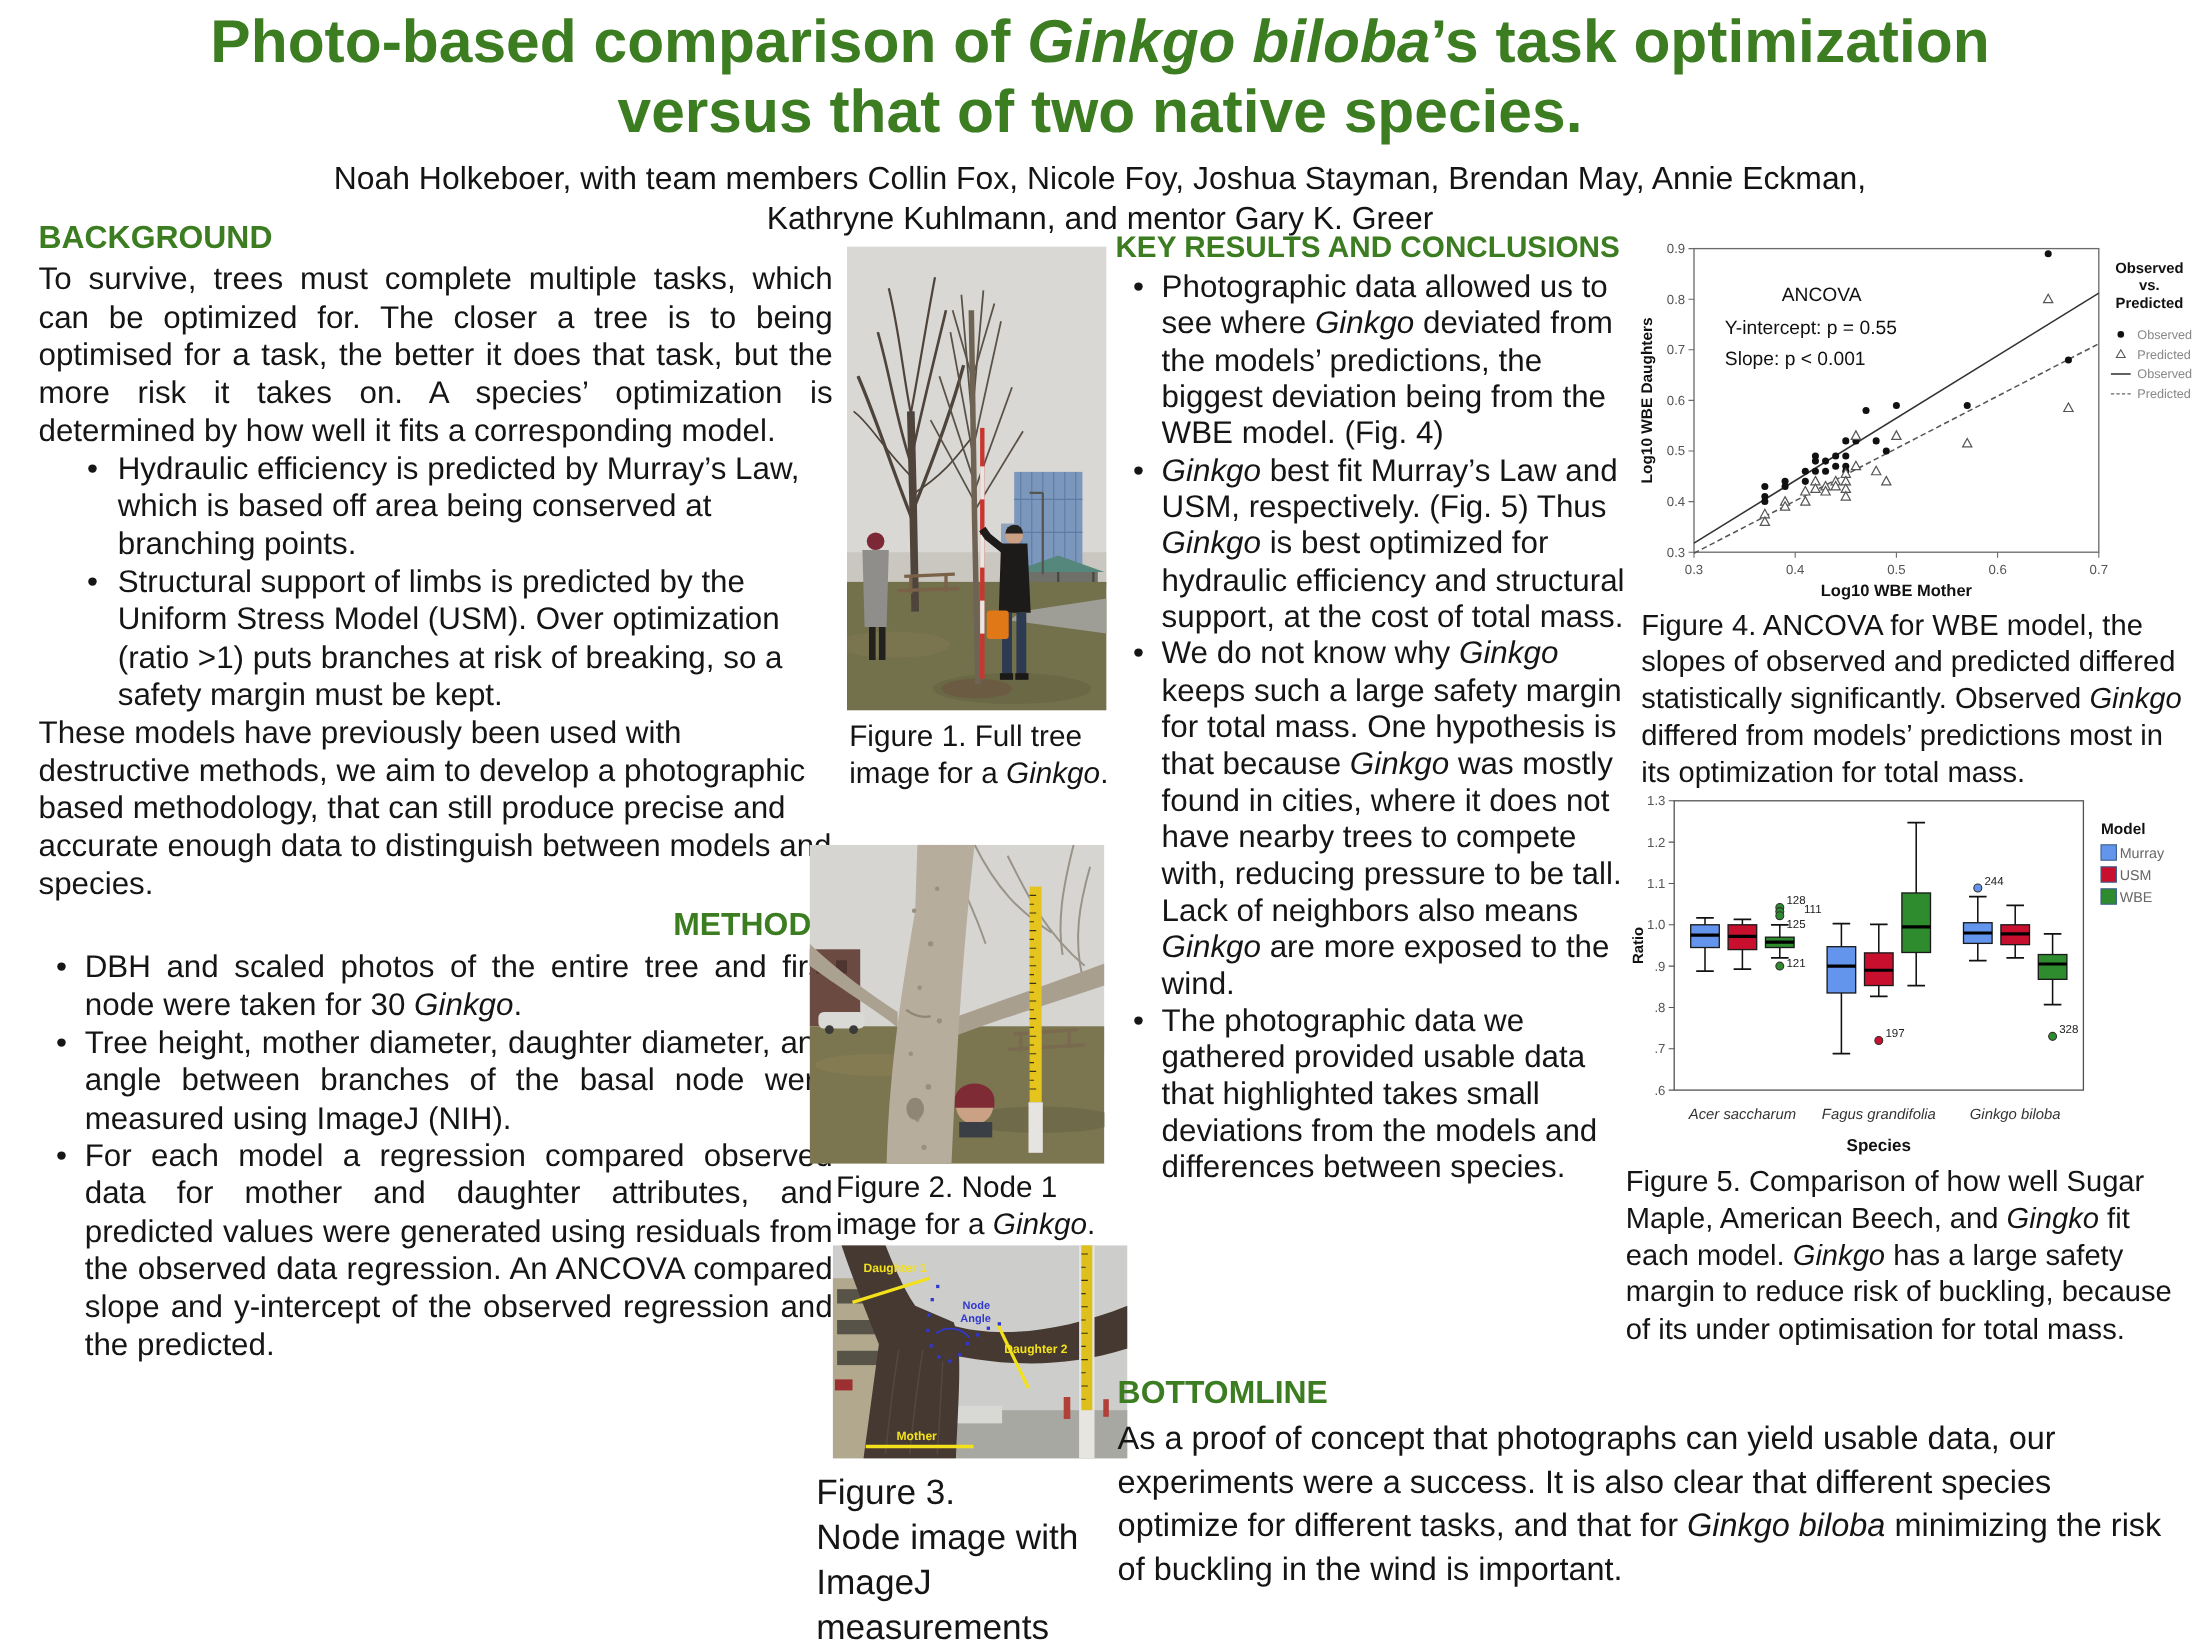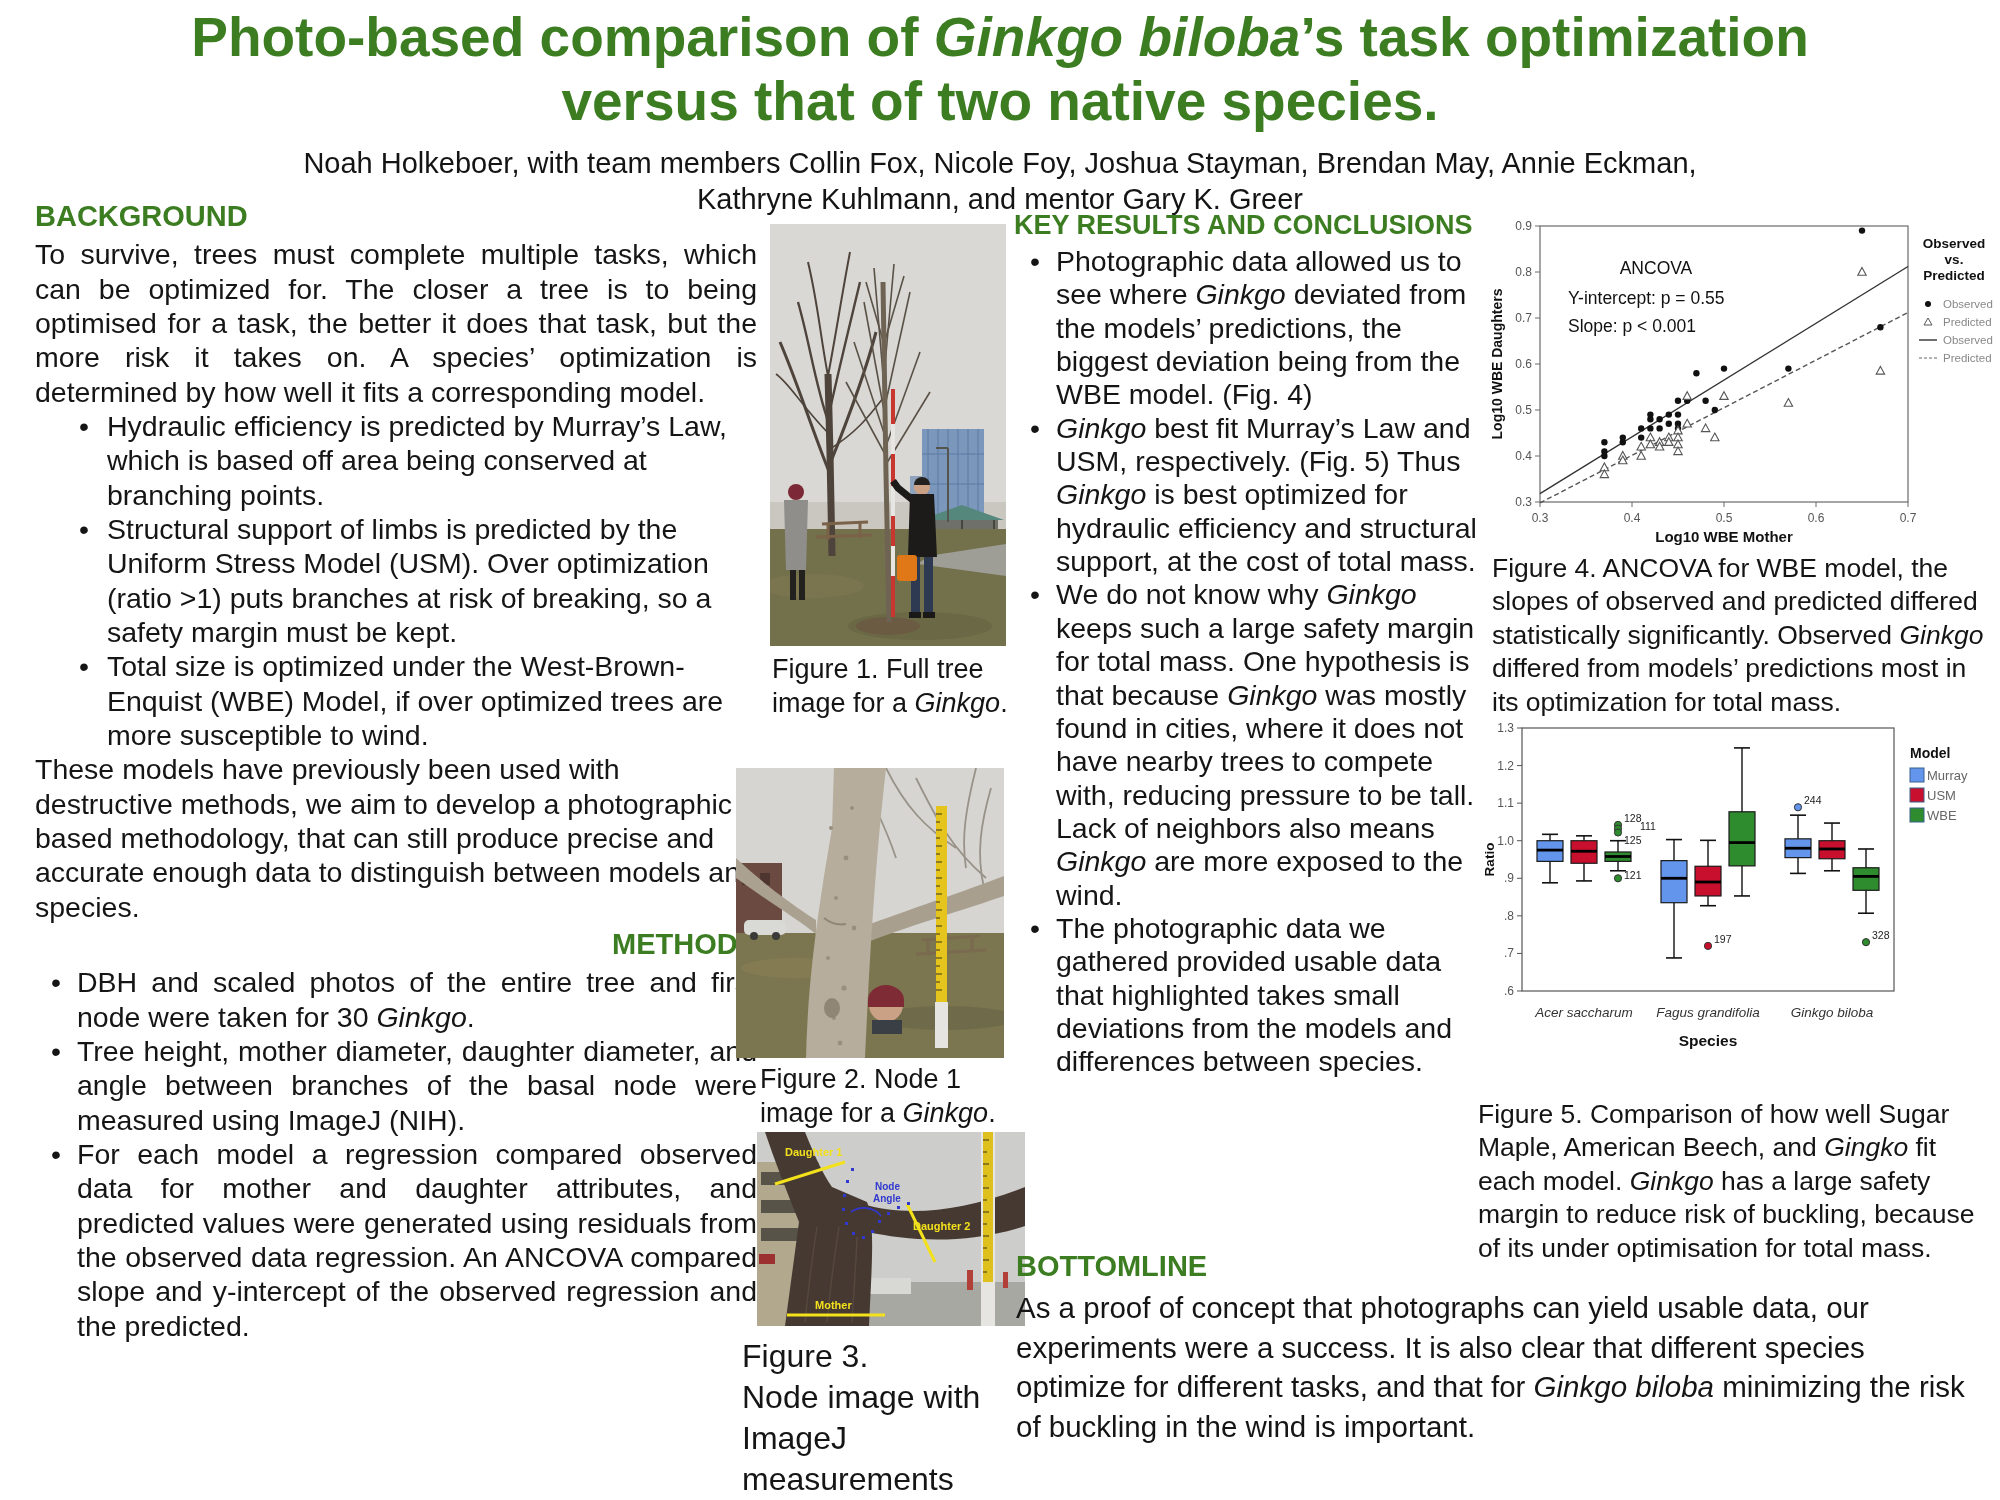--- a/index.html
+++ b/index.html
@@ -43,23 +43,20 @@
   <div class="abs authors">Noah Holkeboer, with team members Collin Fox, Nicole Foy, Joshua Stayman, Brendan May, Annie Eckman, Kathryne Kuhlmann, and mentor Gary K. Greer</div>
 
   <div class="abs col-left">
     <h2 class="sec">BACKGROUND</h2>
     <p class="body just"><span>To survive, trees must complete multiple tasks, which can be optimized for. The closer a tree is to being optimised for a task, the better it does that task, but the more risk it takes on. A species’ optimization is determined by how well it fits a corresponding model.</span></p>
     <div class="li ind">
         <span class="t"><span>Hydraulic efficiency is predicted by Murray’s Law, which is based off area being conserved at branching points.</span></span>
       </div>
     <div class="li ind">
         <span class="t"><span>Structural support of limbs is predicted by the Uniform Stress Model (USM). Over optimization (ratio &gt;1) puts branches at risk of breaking, so a safety margin must be kept.</span></span>
-      </div>
-    <div class="li ind">
-        <span class="t"><span>Total size is optimized under the West-Brown-Enquist (WBE) Model, if over optimized trees are more susceptible to wind.</span></span>
       </div>
     <p class="body"><span>These models have previously been used with destructive methods, we aim to develop a photographic based methodology, that can still produce precise and accurate enough data to distinguish between models and species.</span></p>
     <h2 class="sec" style="margin-top:4px;text-align:right;">METHODS</h2>
     <div class="li">
         <span class="t just"><span>DBH and scaled photos of the entire tree and first node were taken for 30 </span><i>Ginkgo</i><span>.</span></span>
       </div>
     <div class="li">
         <span class="t just"><span>Tree height, mother diameter, daughter diameter, and angle between branches of the basal node were measured using ImageJ (NIH).</span></span>
       </div>
     <div class="li">
@@ -499,15 +496,15 @@
       <text x="226" y="330" text-anchor="middle" font-size="15.5" font-weight="bold" fill="#111">Species</text>
       <text x="12" y="143.5" text-anchor="middle" font-size="13.5" font-weight="bold" fill="#111" transform="rotate(-90 12 143.5)">Ratio</text>
       <text x="428" y="42" font-size="14" font-weight="bold" fill="#111">Model</text>
       <rect x="428" y="52" width="14" height="14" fill="#6495ED" stroke="#38608c"></rect>
       <text x="445" y="64" font-size="13" fill="#666">Murray</text>
       <rect x="428" y="72" width="14" height="14" fill="#C8102E" stroke="#38608c"></rect>
       <text x="445" y="84" font-size="13" fill="#666">USM</text>
       <rect x="428" y="92" width="14" height="14" fill="#2E8B2E" stroke="#38608c"></rect>
       <text x="445" y="104" font-size="13" fill="#666">WBE</text>
     </svg>
-  <div class="abs cap" style="top:1058px;left:1478px;width:508px;font-size:26.5px;margin-top:40px;"><span>Figure 5. Comparison of how well Sugar Maple, American Beech, and </span><i>Gingko</i><span> fit each model. </span><i>Ginkgo</i><span> has a large safety margin to reduce risk of buckling, because of its under optimisation for total mass.</span></div>
+  <div class="abs cap" style="top:1058px;left:1478px;width:508px;font-size:26.5px;"><span>Figure 5. Comparison of how well Sugar Maple, American Beech, and </span><i>Gingko</i><span> fit each model. </span><i>Ginkgo</i><span> has a large safety margin to reduce risk of buckling, because of its under optimisation for total mass.</span></div>
 
 </div>
 
 </body></html>

